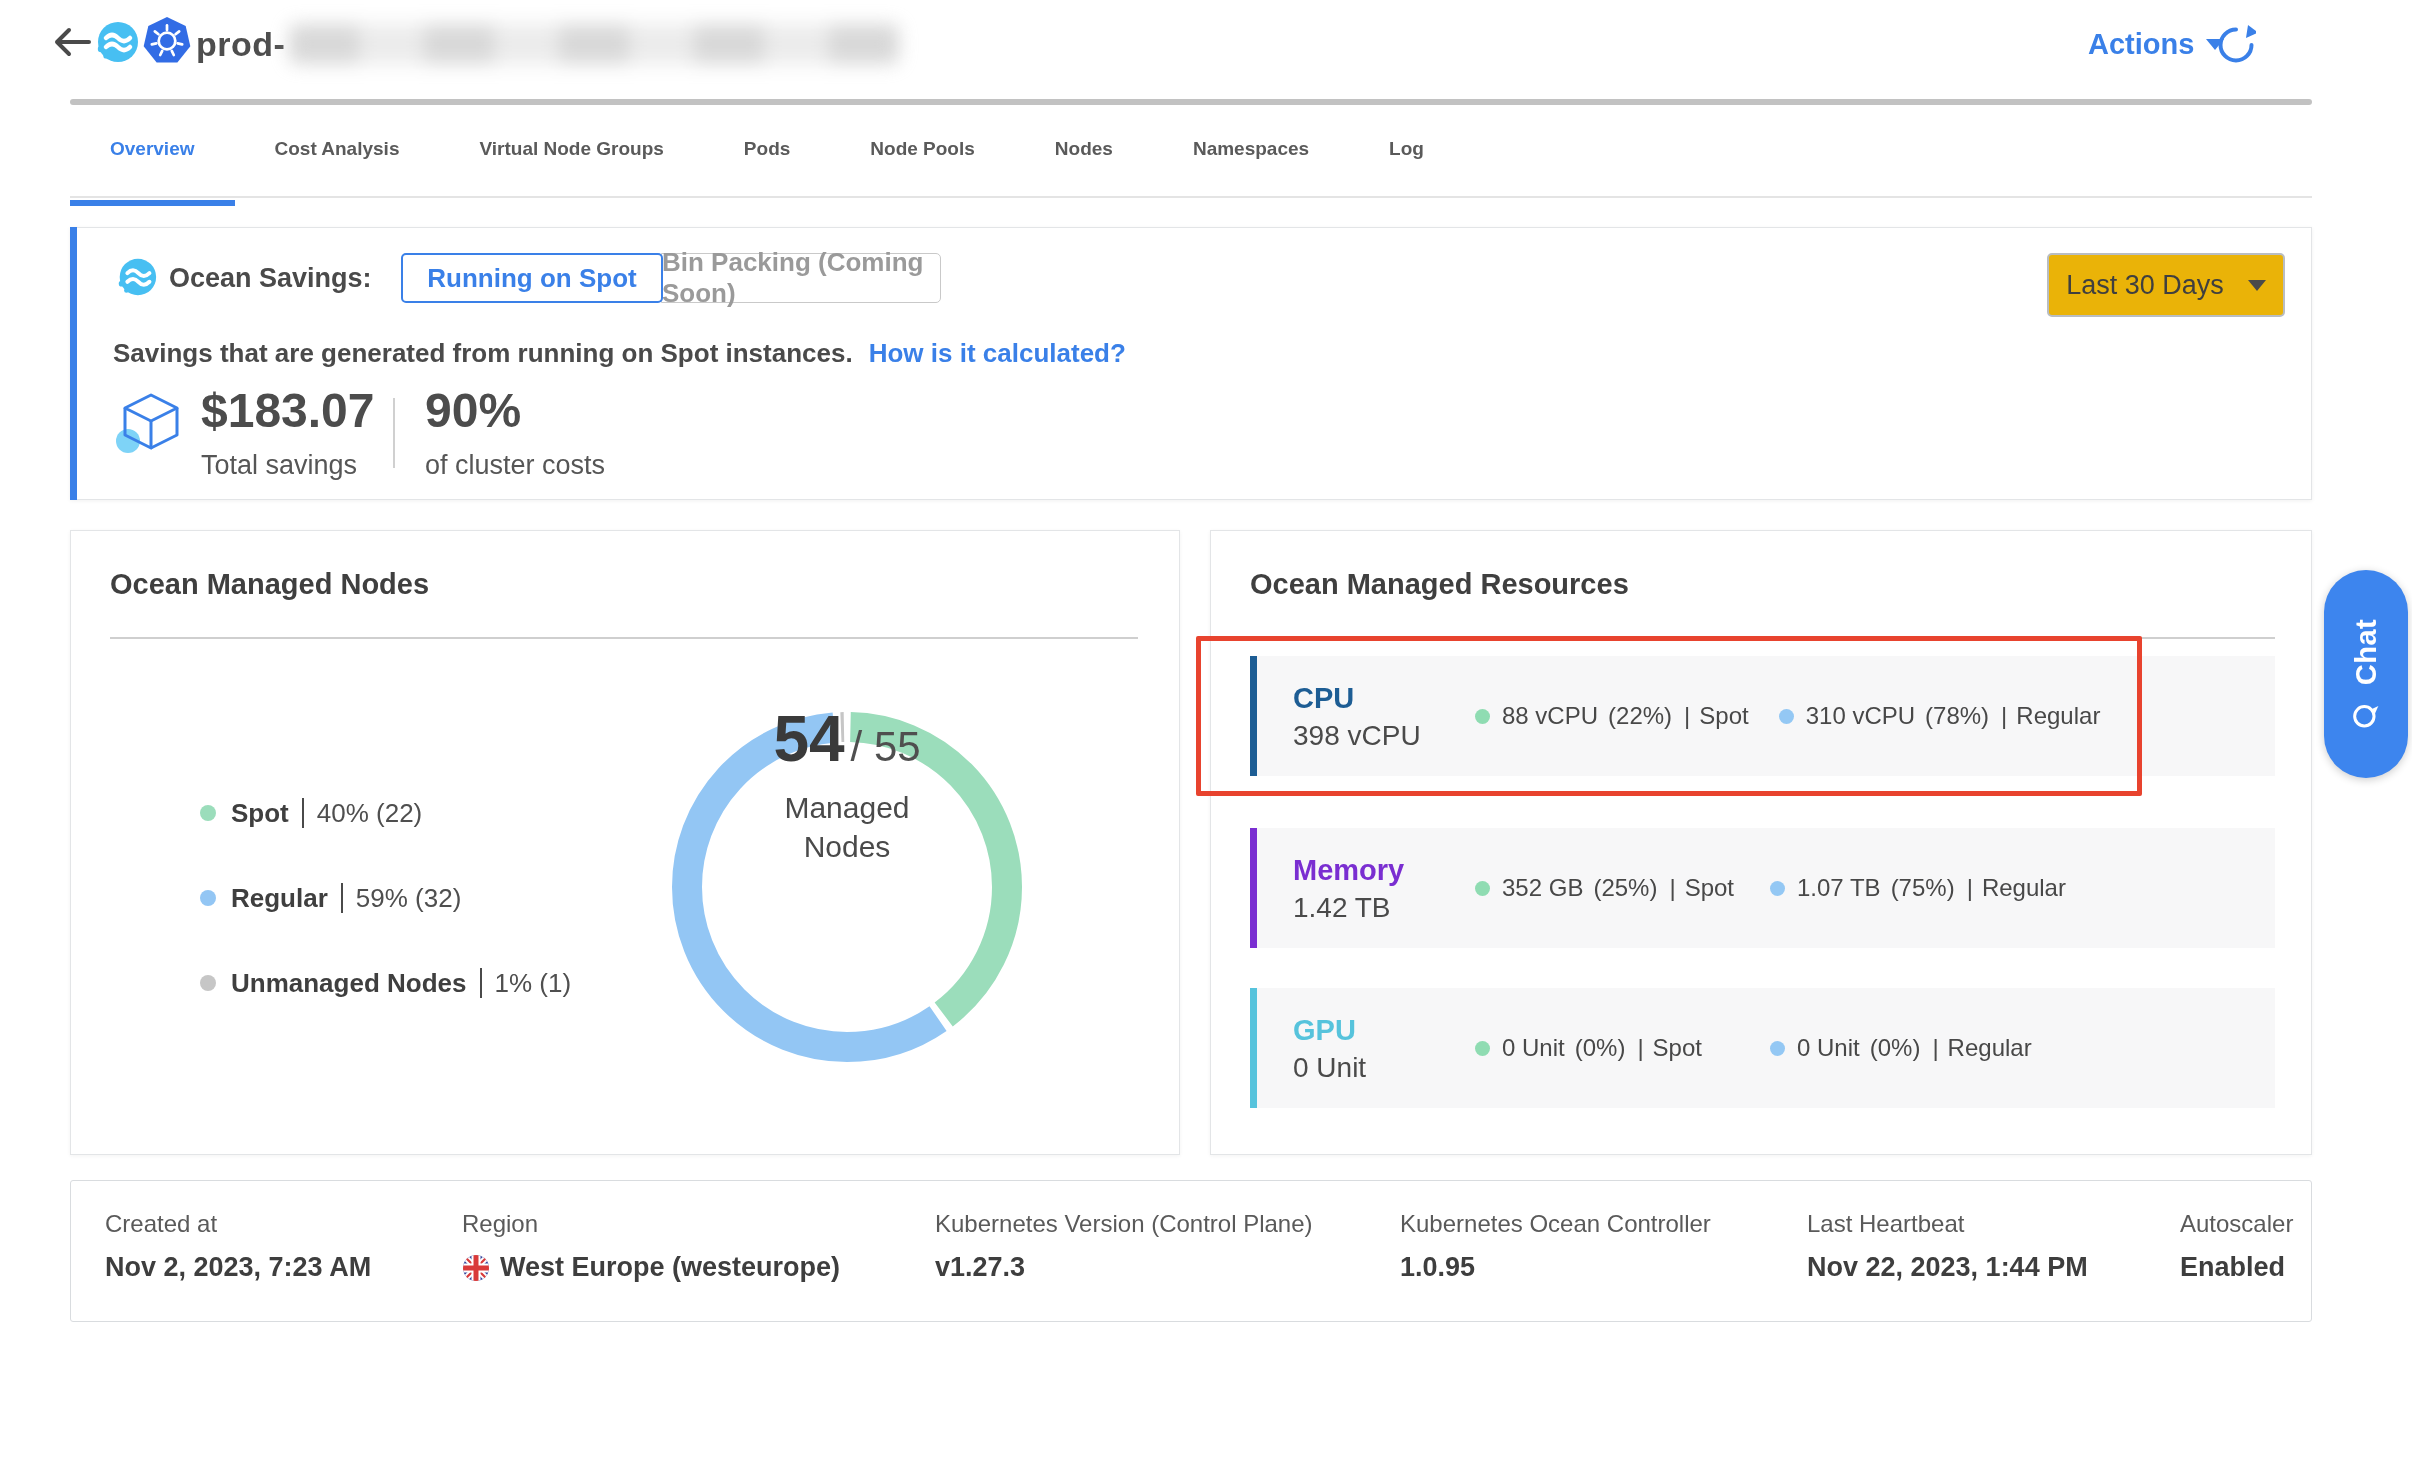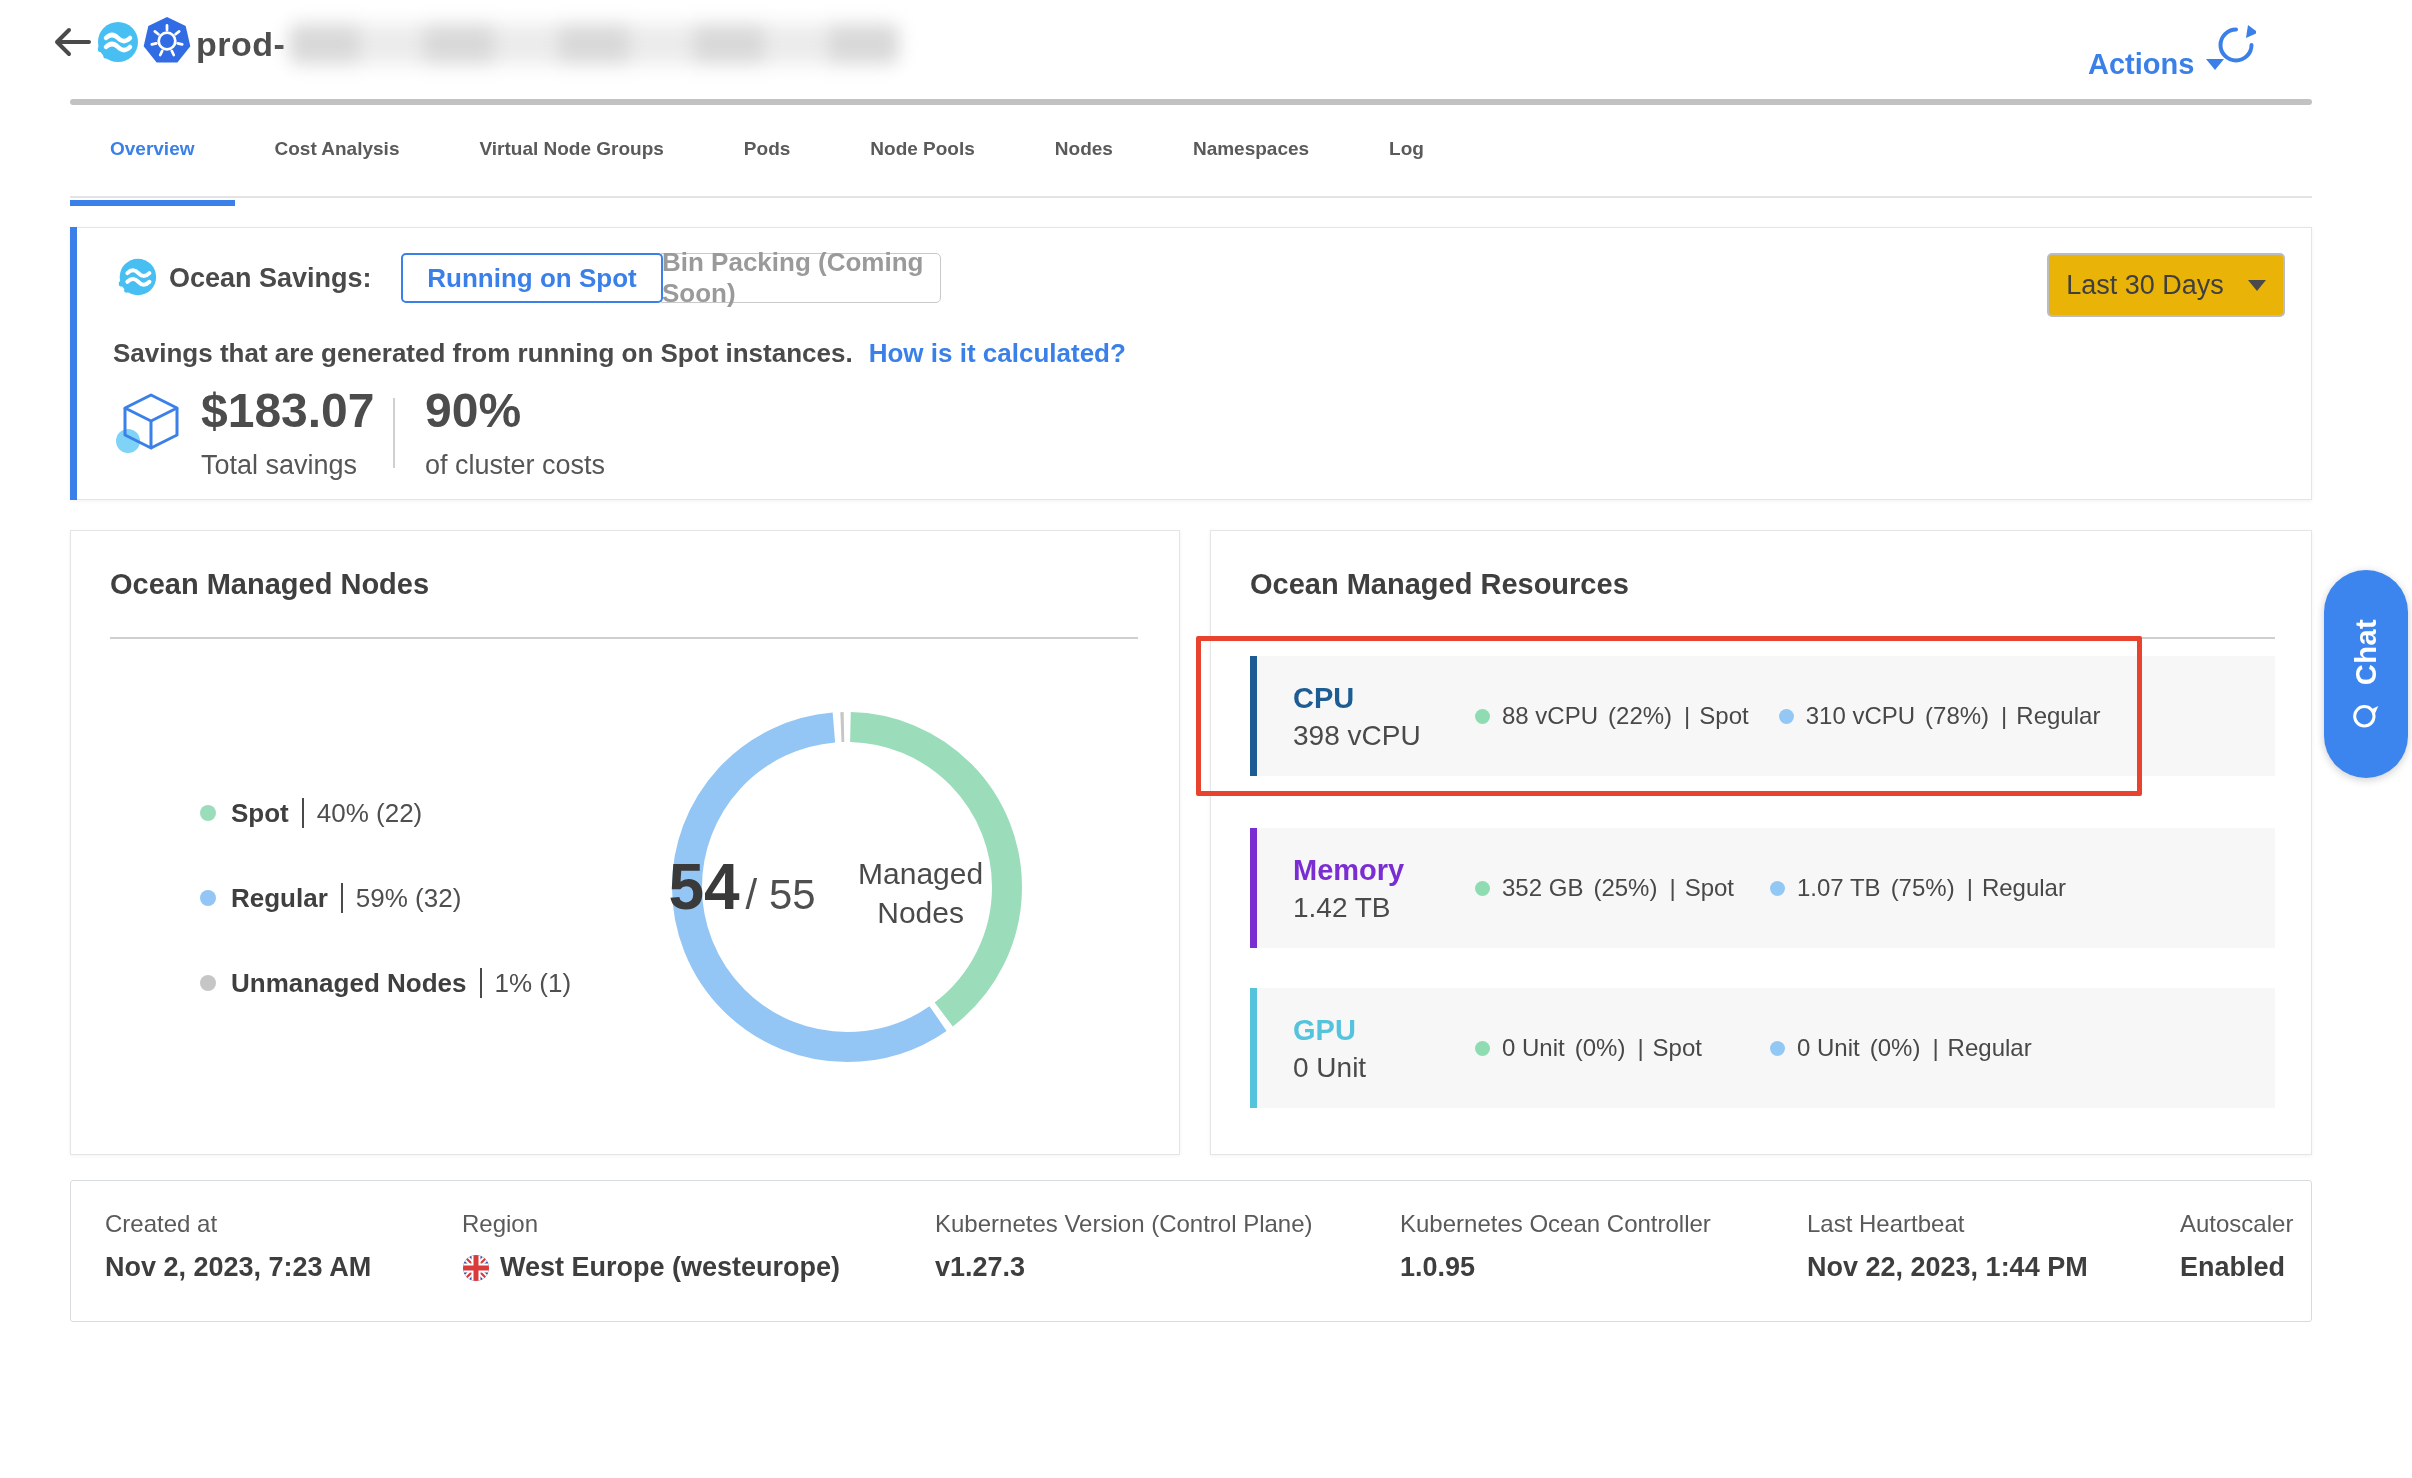--- a/index.html
+++ b/index.html
@@ -15,21 +15,21 @@
   #page{position:relative;width:2412px;height:1478px;background:#fff;overflow:hidden;}
 
   
   .back-btn{position:absolute;left:50px;top:26px;width:44px;height:34px;cursor:pointer;background:none;border:none;}
   .brand-ocean{position:absolute;left:92px;top:18px;}
   .brand-k8s{position:absolute;left:142px;top:15px;}
   .title-wrap{position:absolute;left:196px;top:20px;display:flex;align-items:center;height:48px;}
   .title-prefix{font-size:34px;font-weight:bold;color:#4E4E4E;letter-spacing:.5px;}
   .redacted{width:610px;height:40px;margin-left:4px;border-radius:8px;opacity:.55;
     background:repeating-linear-gradient(90deg,#b9b9b9 0 70px,#dcdcdc 70px 135px);filter:blur(9px);}
-  .actions{position:absolute;left:2088px;top:28px;display:flex;align-items:center;gap:12px;cursor:pointer;margin-top:20px;}
+  .actions{position:absolute;left:2088px;top:28px;display:flex;align-items:center;gap:12px;cursor:pointer;}
   .actions span{color:var(--blue);font-size:29px;font-weight:bold;}
   .refresh{position:absolute;left:2214px;top:24px;width:42px;height:42px;cursor:pointer;}
   .hscroll{position:absolute;left:70px;top:99px;width:2242px;height:6px;background:#C2C2C2;border-radius:3px;}
 
   
   .tabbar{position:absolute;left:70px;top:106px;display:flex;height:92px;align-items:center;}
   .tab{padding:0 40px;height:108px;display:flex;align-items:center;font-size:19px;font-weight:bold;
        color:#5A5A5A;cursor:pointer;border-bottom:6px solid transparent;}
   .tab.active{color:var(--blue);border-bottom-color:var(--blue);}
   .tab-divider{position:absolute;left:70px;top:196px;width:2242px;height:2px;background:#E4E4E4;}
@@ -69,21 +69,21 @@
 
   
   .nl-item{position:absolute;left:200px;height:40px;display:flex;align-items:center;}
   .nl-dot{width:16px;height:16px;border-radius:50%;display:inline-block;}
   .nl-label{font-size:26px;font-weight:bold;color:var(--text-dark);margin-left:15px;}
   .nl-sep{width:2px;height:30px;background:#4A4A4A;margin:0 13px;}
   .nl-value{font-size:26px;color:#4F4F4F;}
 
   
   .donut-wrap{position:absolute;left:662px;top:702px;width:370px;height:370px;}
-  .donut-center{position:absolute;inset:0;display:flex;flex-direction:row;align-items:center;justify-content:center;}
+  .donut-center{position:absolute;inset:0;display:flex;flex-direction:column;align-items:center;}
   .dc-row{display:flex;align-items:baseline;}
   .dc-value{font-size:64px;font-weight:bold;color:#3A3A3A;}
   .dc-total{font-size:42px;color:#4F4F4F;margin-left:6px;}
   .dc-label{font-size:30px;color:var(--text-mid);width:210px;text-align:center;line-height:39px;margin-top:12px;}
 
   
   .res-row{position:absolute;left:1250px;width:1025px;height:120px;background:#F7F7F8;
            border-left:7px solid #14532d;display:flex;align-items:center;padding-left:36px;}
   .res-head{width:182px;}
   .res-name{font-size:29px;font-weight:bold;line-height:34px;}

